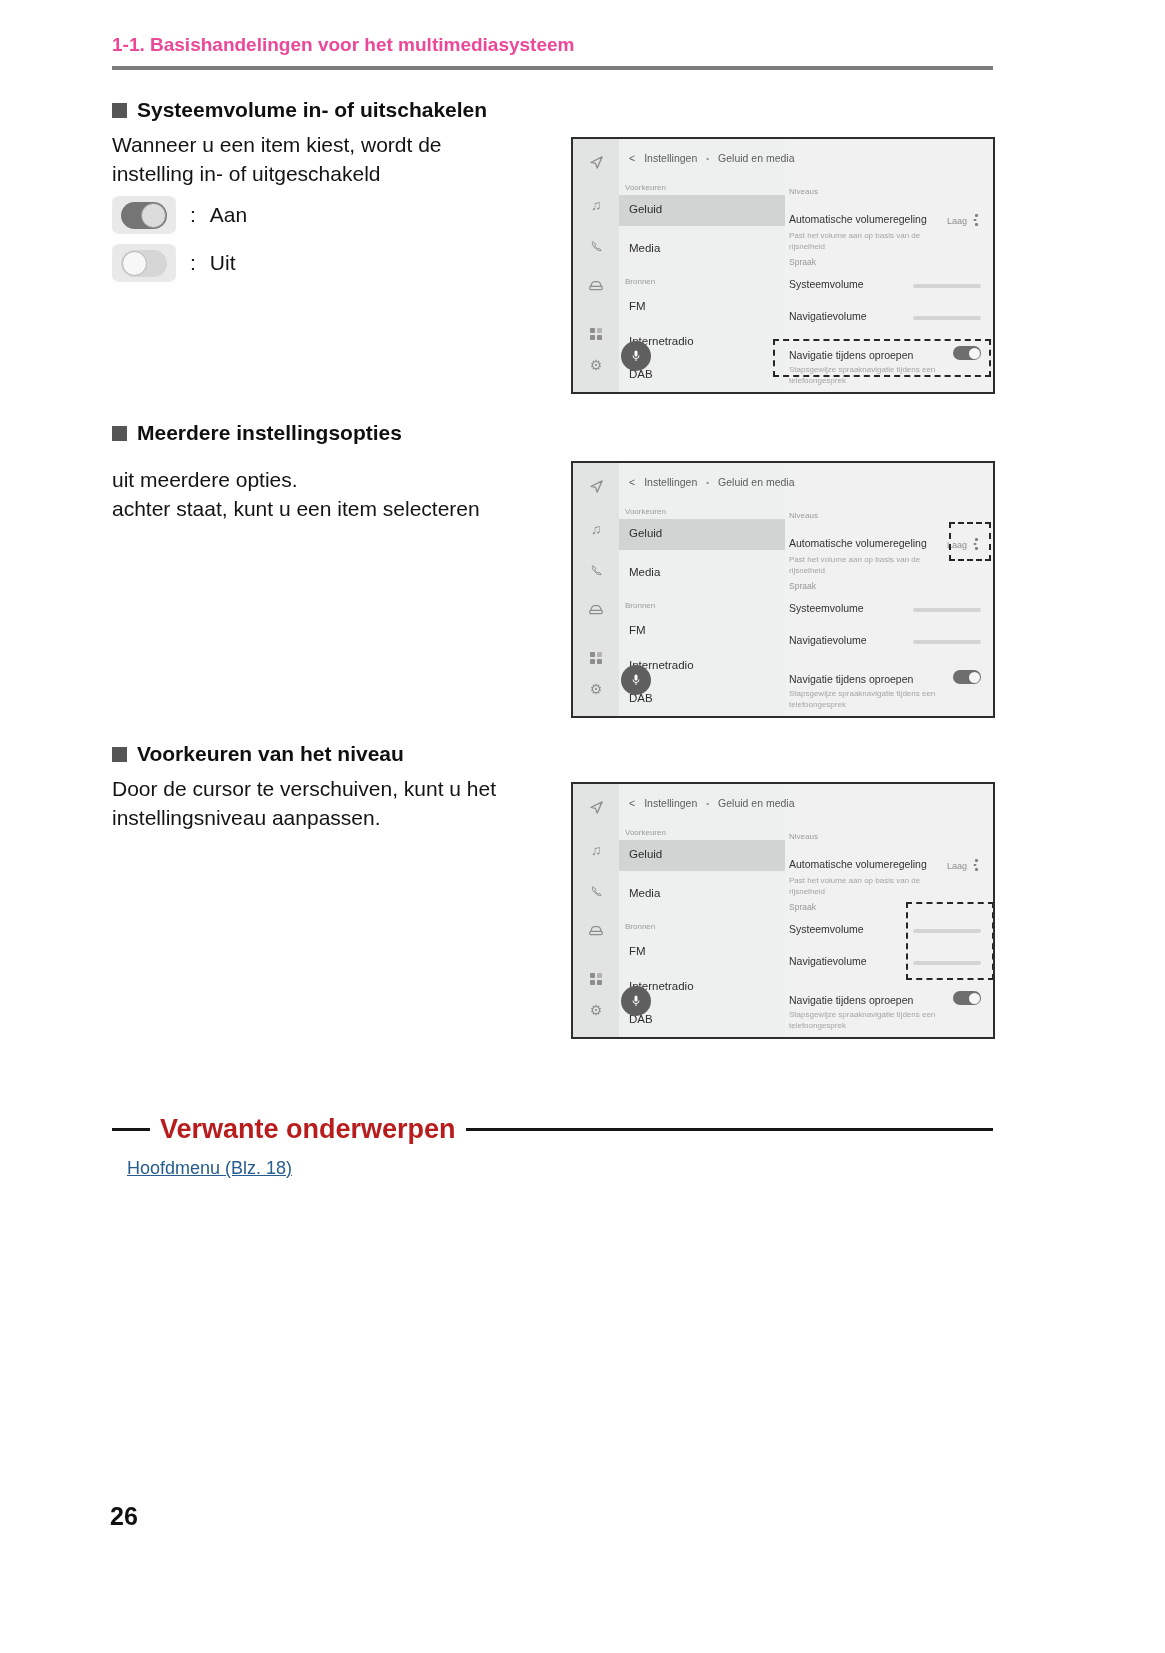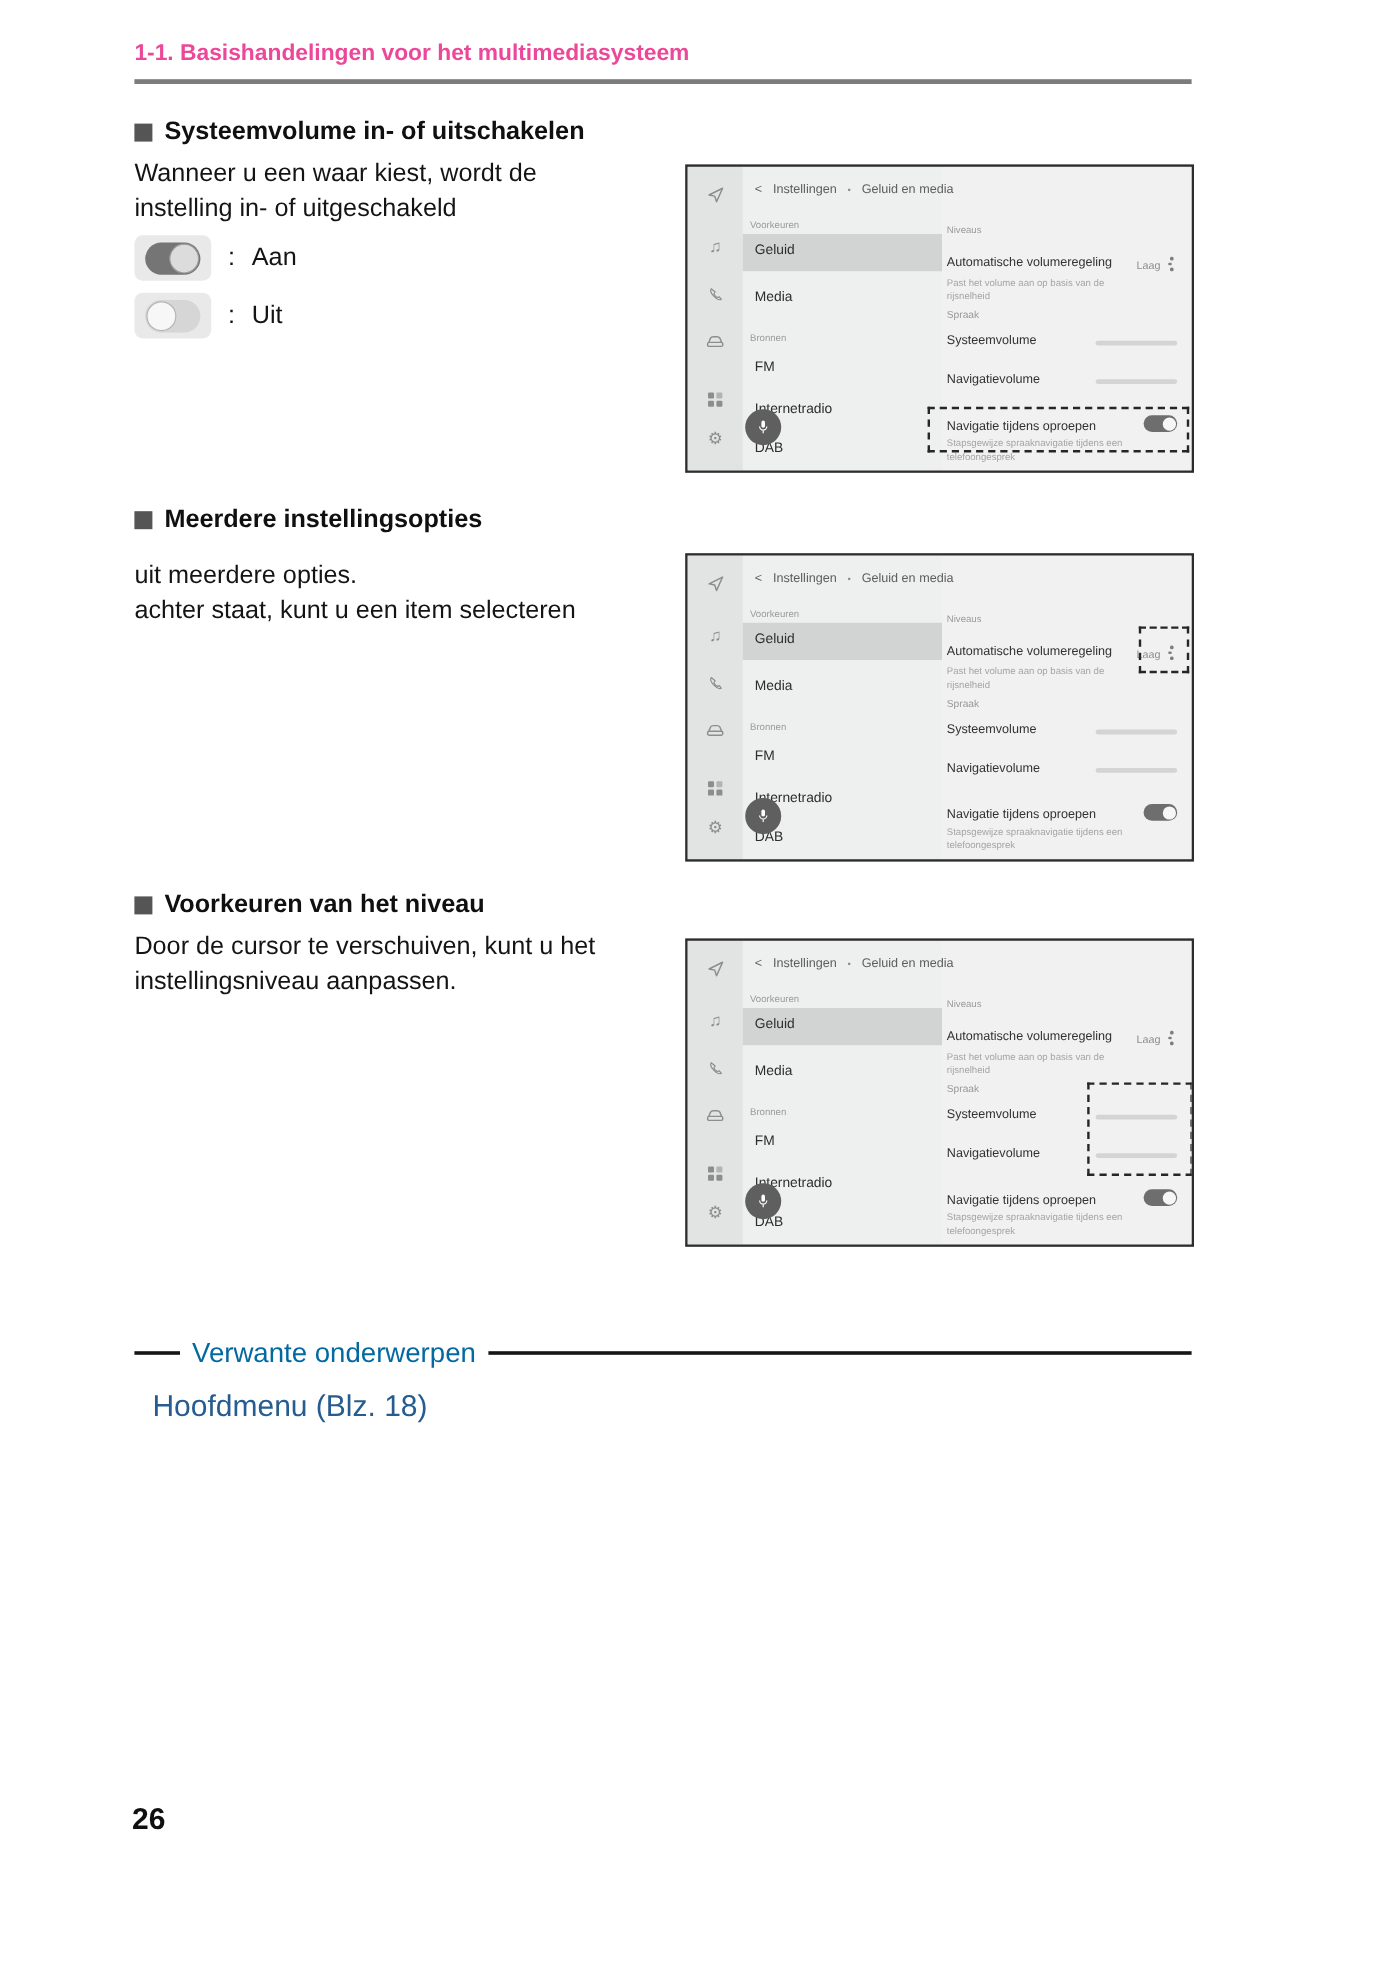--- a/index.html
+++ b/index.html
@@ -31,22 +31,22 @@
   #sec3-body{left:112px;top:775px;width:480px;}
   .vdots{display:inline-flex;flex-direction:column;gap:3px;vertical-align:middle;margin:0 10px;}
   .vdots i{width:4.5px;height:4.5px;border-radius:50%;background:#5a5a5a;}
   .vdots i:nth-child(2){transform:translateX(-3px);}
 
   
   #related{left:112px;top:1114px;width:881px;display:flex;align-items:center;gap:10px;}
   .rt-line{height:3px;background:#161616;}
   .rt-line.short{width:38px;}
   .rt-line.long{flex:1;}
-  .rt-title{font-size:23px;font-weight:normal;color:#0369a1;white-space:nowrap;}
-  #related-link{left:127px;top:1158px;font-size:25px;cursor:pointer;}
+  .rt-title{font-size:27px;font-weight:bold;color:#b91c1c;white-space:nowrap;}
+  #related-link{left:127px;top:1158px;font-size:18px;cursor:pointer;text-decoration:underline;}
   #page-num{left:110px;top:1502px;font-size:25px;font-weight:bold;color:#101010;}
 
   
   .panel-slot{position:absolute;width:420px;height:253px;border:2px solid #2d2d2d;background:#eaebeb;overflow:hidden;}
   #panel-1{left:571px;top:137px;}
   #panel-2{left:571px;top:461px;}
   #panel-3{left:571px;top:782px;}
   .p-rail{position:absolute;left:0;top:0;width:46px;height:100%;background:#e2e3e3;}
   .p-menu{position:absolute;left:46px;top:0;width:166px;height:100%;background:#eeefef;}
   .p-content{position:absolute;left:212px;top:0;right:0;height:100%;background:#f1f1f1;}
@@ -109,21 +109,21 @@
 <body>
 
 <div class="abs doc-header">1-1. Basishandelingen voor het multimediasysteem</div>
 <div class="abs doc-rule"></div>
 
 <div class="abs sec-title" id="sec1-title">
   <span class="sec-sq"></span>
   <span>Systeemvolume in- of uitschakelen</span>
 </div>
 <div class="abs body-text" id="sec1-body">
-  <div>Wanneer u een waar kiest, wordt de</div>
+  <div>Wanneer u een item kiest, wordt de</div>
   <div>instelling in- of uitgeschakeld</div>
 </div>
 
 <div class="abs tg-row" id="tg-row-on">
   <span class="tg-box">
     <span class="tg-pill tg-on">
         <span class="tg-knob"></span>
       </span>
   </span>
   <span class="tg-label">:</span>

